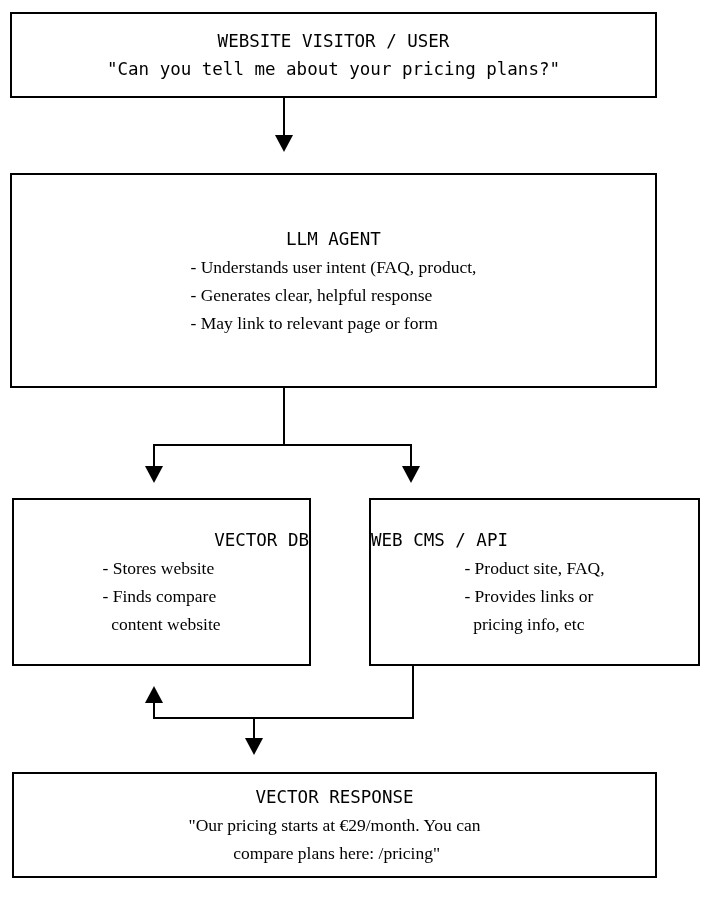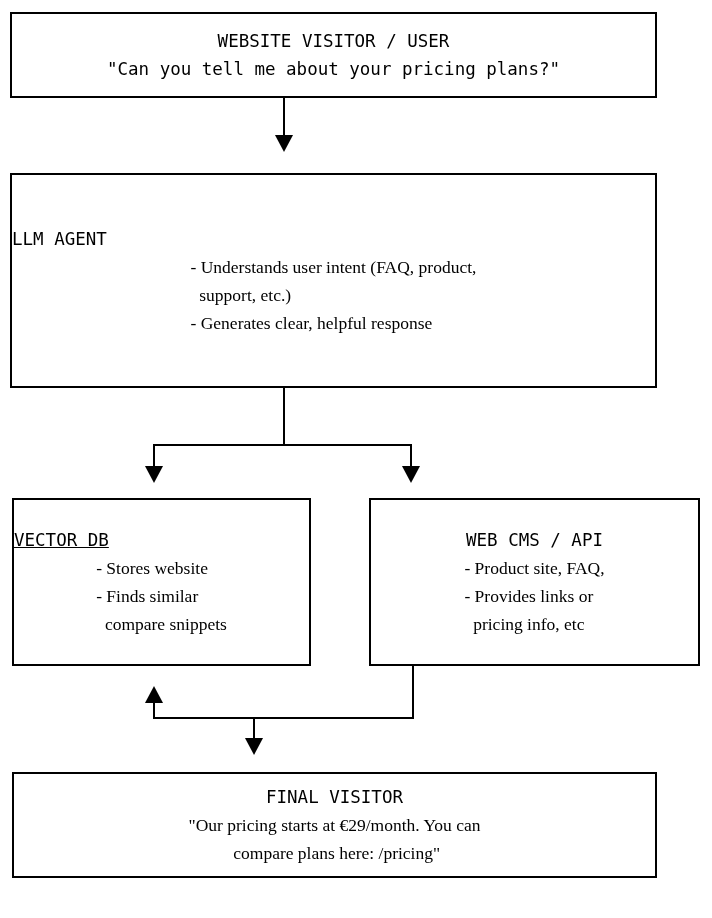--- a/index.html
+++ b/index.html
@@ -85,74 +85,74 @@
       <div class="line-row">WEBSITE VISITOR / USER</div>
       <div class="line-row">"Can you tell me about your pricing plans?"</div>
     </div>
   </div>
 
   <div class="vline" style="left:283px; top:98px; height:37px;"></div>
   <div class="arrow-down" style="left:275px; top:135px;"></div>
 
   <div class="node" style="left:10px; top:173px; width:647px; height:215px;">
     <div class="node-inner">
-      <div class="line-row" style="text-align:left;">LLM AGENT</div>
+      <div class="line-row" style="text-align:center;">LLM AGENT</div>
       <div class="block-wrap">
         <div class="block-lines">
           <div class="line-row">- Understands user intent (FAQ, product,</div>
-          <div class="line-row">  support, etc.)</div>
           <div class="line-row">- Generates clear, helpful response</div>
+          <div class="line-row">- May link to relevant page or form</div>
         </div>
       </div>
     </div>
   </div>
 
   <div class="vline" style="left:283px; top:388px; height:58px;"></div>
   <div class="hline" style="left:153px; top:444px; width:259px;"></div>
   <div class="vline" style="left:153px; top:444px; height:22px;"></div>
   <div class="arrow-down" style="left:145px; top:466px;"></div>
   <div class="vline" style="left:410px; top:444px; height:22px;"></div>
   <div class="arrow-down" style="left:402px; top:466px;"></div>
 
   <div class="node" style="left:12px; top:498px; width:299px; height:168px;">
     <div class="node-inner">
-      <div class="line-row" style="text-align:left;text-decoration:underline;">VECTOR DB</div>
+      <div class="line-row" style="text-align:right;">VECTOR DB</div>
       <div class="block-wrap">
         <div class="block-lines">
           <div class="line-row">- Stores website</div>
-          <div class="line-row">- Finds similar</div>
-          <div class="line-row">  compare snippets</div>
+          <div class="line-row">- Finds compare</div>
+          <div class="line-row">  content website</div>
         </div>
       </div>
     </div>
   </div>
 
   <div class="node" style="left:369px; top:498px; width:331px; height:168px;">
     <div class="node-inner">
-      <div class="line-row" style="text-align:center;">WEB CMS / API</div>
+      <div class="line-row" style="text-align:left;">WEB CMS / API</div>
       <div class="block-wrap">
         <div class="block-lines">
           <div class="line-row">- Product site, FAQ,</div>
           <div class="line-row">- Provides links or</div>
           <div class="line-row">  pricing info, etc</div>
         </div>
       </div>
     </div>
   </div>
 
   <div class="arrow-up" style="left:145px; top:686px;"></div>
   <div class="vline" style="left:153px; top:703px; height:16px;"></div>
   <div class="hline" style="left:153px; top:717px; width:261px;"></div>
   <div class="vline" style="left:412px; top:666px; height:53px;"></div>
   <div class="vline" style="left:253px; top:717px; height:21px;"></div>
   <div class="arrow-down" style="left:245px; top:738px;"></div>
 
   <div class="node center" style="left:12px; top:772px; width:645px; height:106px;">
     <div class="node-inner">
-      <div class="line-row">FINAL VISITOR</div>
+      <div class="line-row">VECTOR RESPONSE</div>
       <div class="block-wrap">
         <div class="block-lines">
           <div class="line-row">"Our pricing starts at €29/month. You can</div>
           <div class="line-row"> compare plans here: /pricing"</div>
         </div>
       </div>
     </div>
   </div>
 
 </div>

